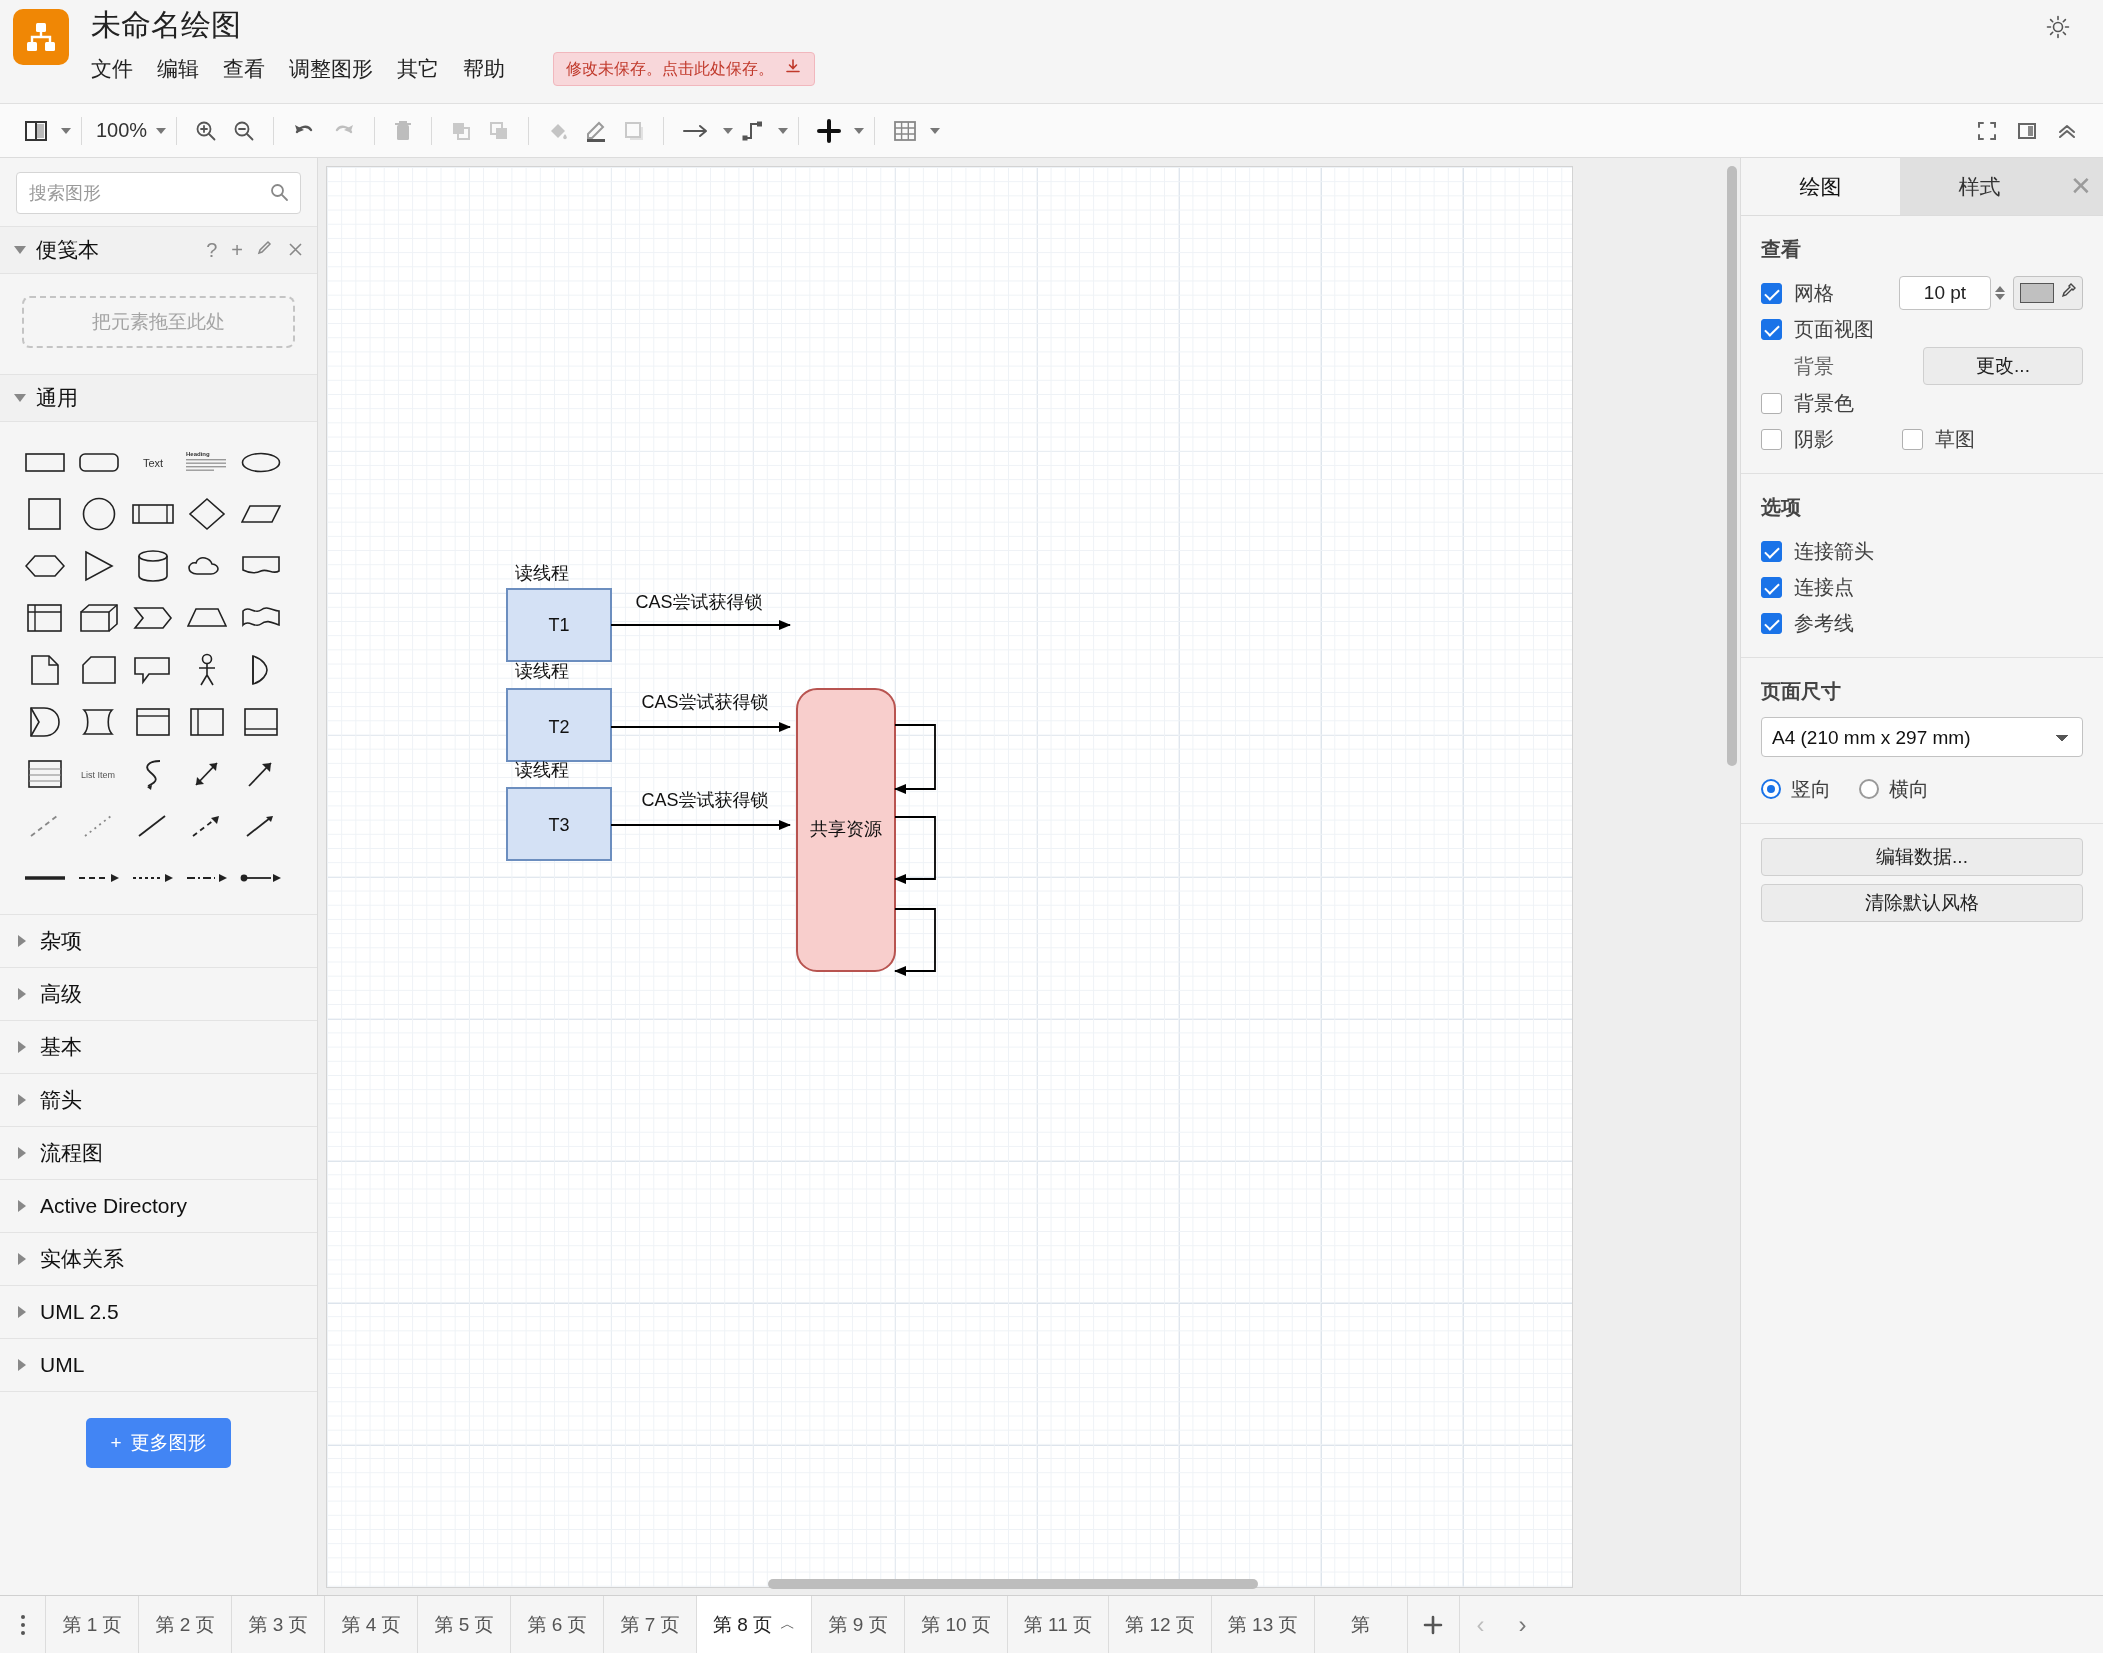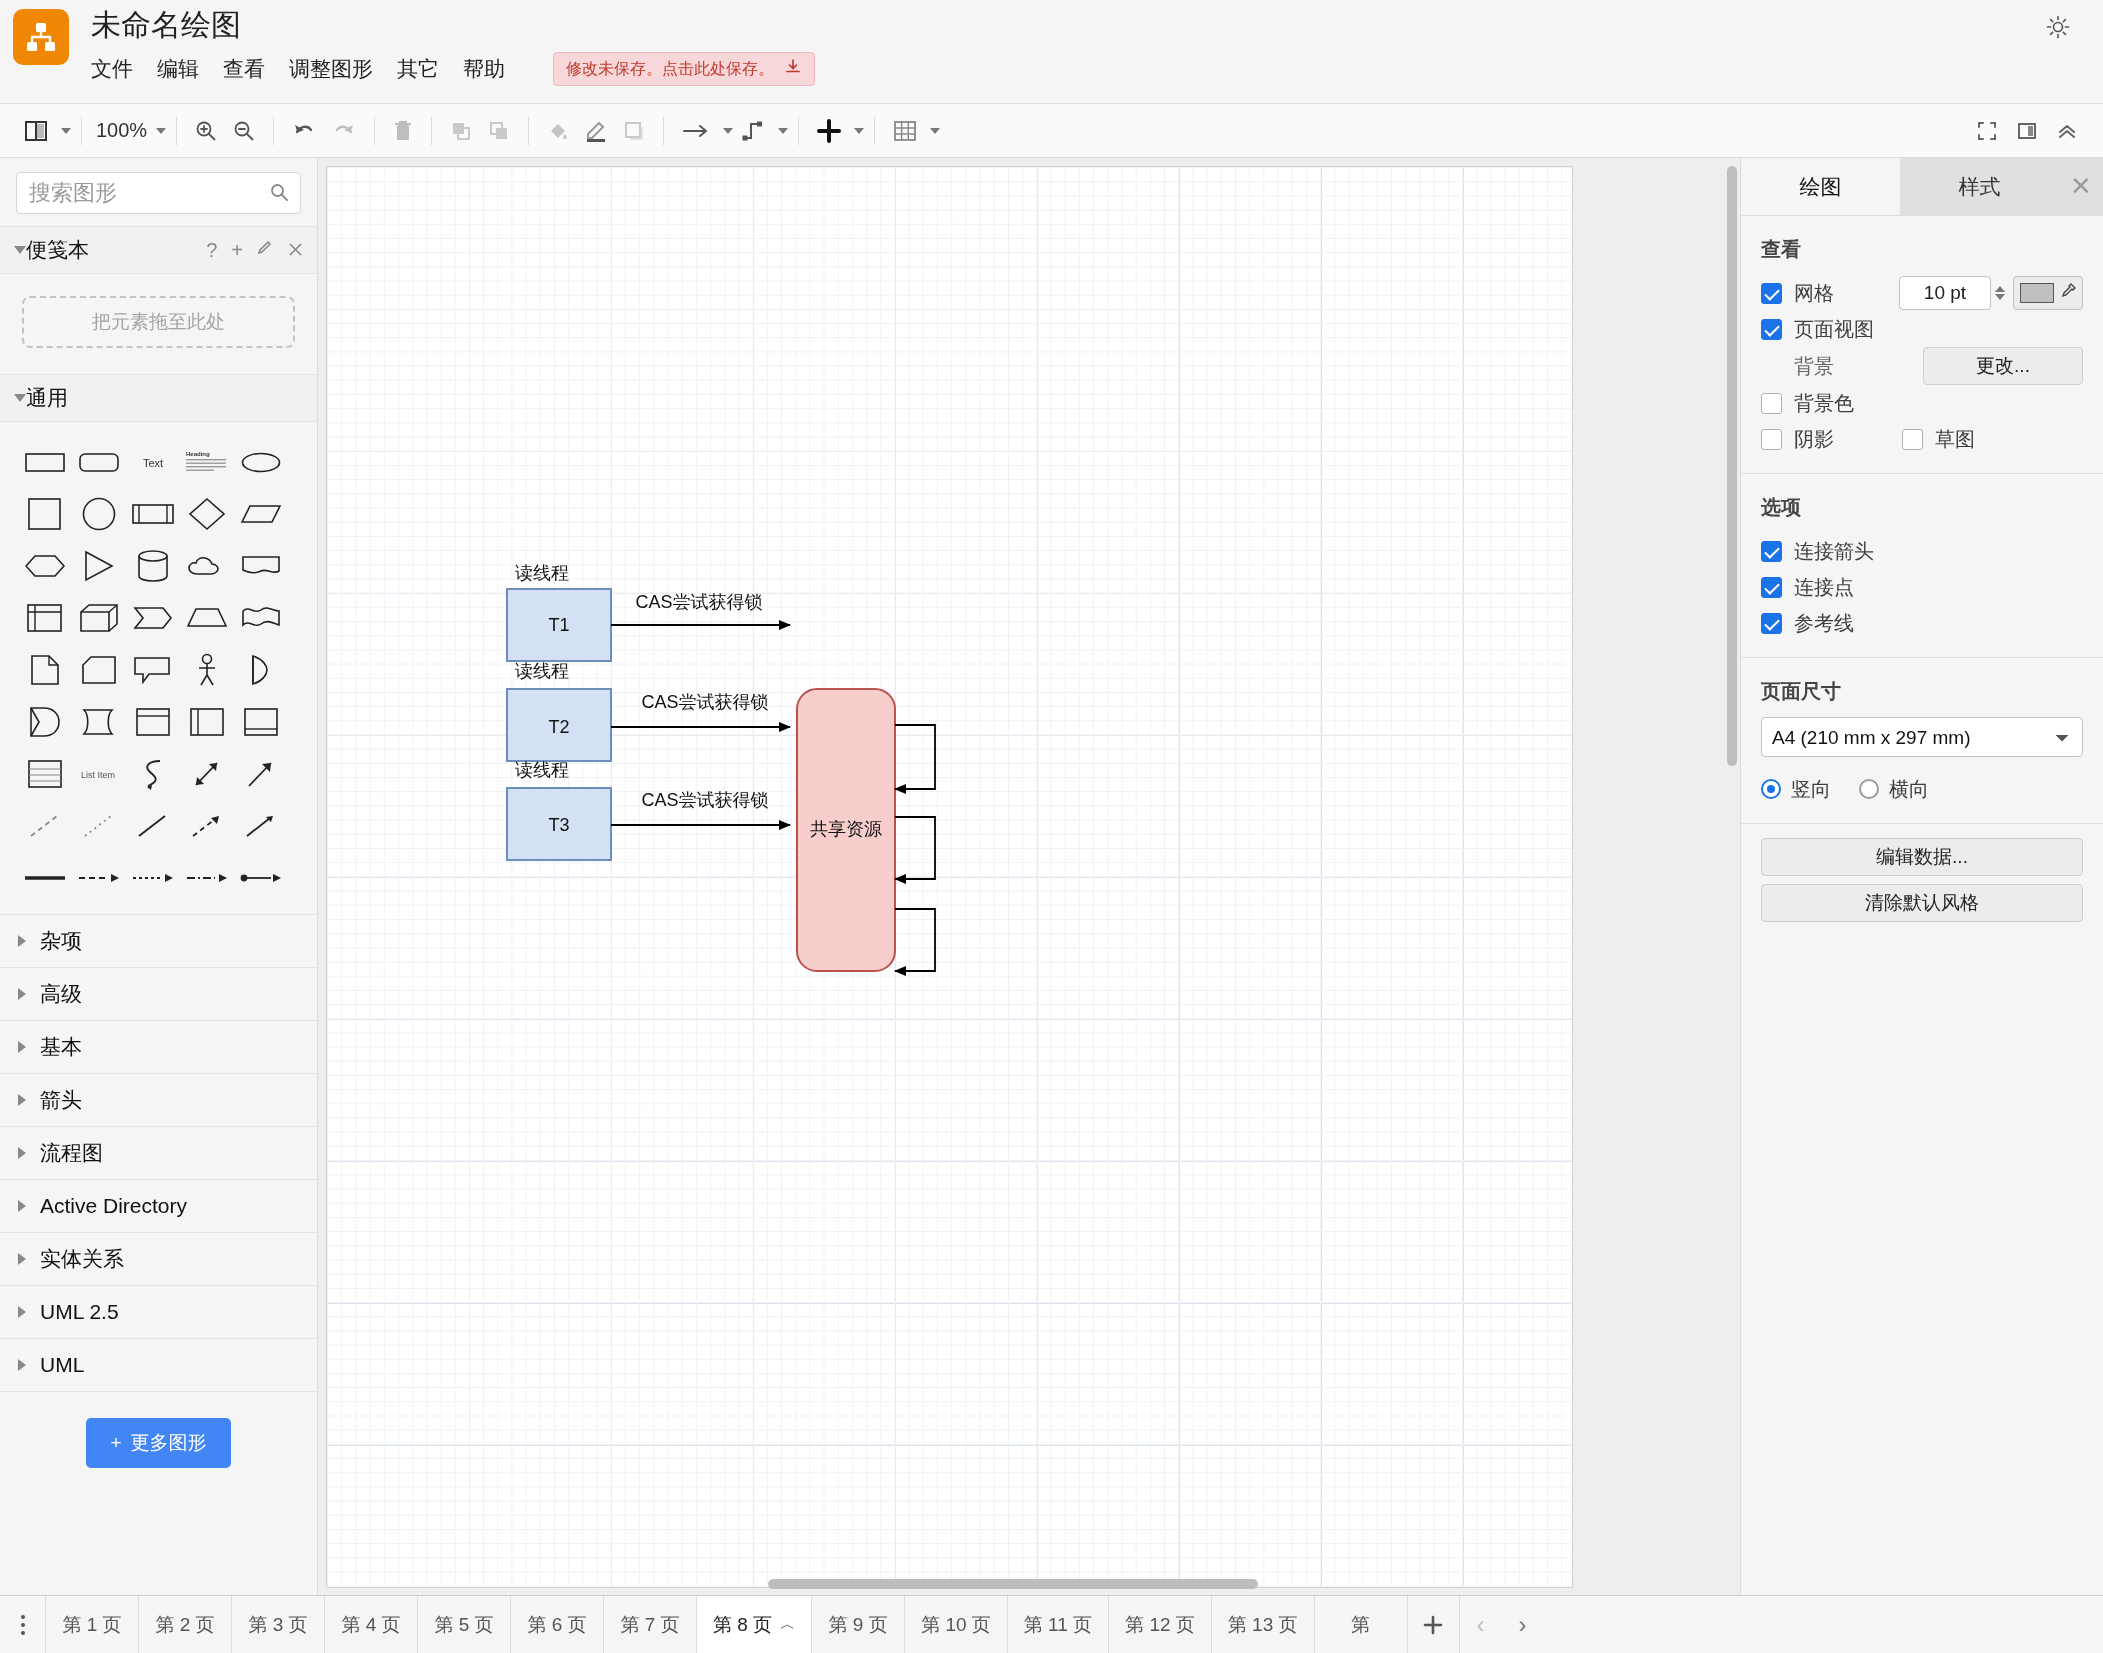--- a/index.html
+++ b/index.html
@@ -41,25 +41,25 @@
   .tb-right { position:absolute; right:18px; display:flex; align-items:center; gap:4px; }
 
   
   .body { flex:1; display:flex; min-height:0; position:relative; }
 
   
   .sidebar { width:318px; flex:0 0 318px; background:#f5f5f5; border-right:1px solid #dcdcdc;
              display:flex; flex-direction:column; overflow:hidden; }
   .search-wrap { padding:14px 16px 12px 16px; position:relative; }
   .search-input { width:100%; height:42px; border:1px solid #d5d5d5; border-radius:4px;
-                  background:#fff; padding:0 38px 0 12px; font-size:22px; color:#444;
+                  background:#fff; padding:0 38px 0 12px; font-size:18px; color:#444;
                   font-family:inherit; outline:none; }
   .search-input::placeholder{ color:#9a9a9a; }
   .search-icon { position:absolute; right:28px; top:24px; }
-  .sect-head { height:48px; display:flex; align-items:center; padding:0 14px; 
+  .sect-head { height:48px; display:flex; align-items:center; padding:0 14px; gap:10px;
                border-top:1px solid #e3e3e3; border-bottom:1px solid #e3e3e3;
                background:#f1f1f1; cursor:pointer; }
   .sect-title { font-size:21px; color:#111; flex:1; }
   .tri-down { width:0;height:0;border-left:6px solid transparent;border-right:6px solid transparent;
               border-top:8px solid #888; }
   .tri-right { width:0;height:0;border-top:6px solid transparent;border-bottom:6px solid transparent;
                border-left:8px solid #888; }
   .sect-actions { display:flex; align-items:center; gap:14px; color:#888; font-size:20px; }
   .sect-actions span { cursor:pointer; }
   .scratch { padding:22px 22px 26px 22px; }

